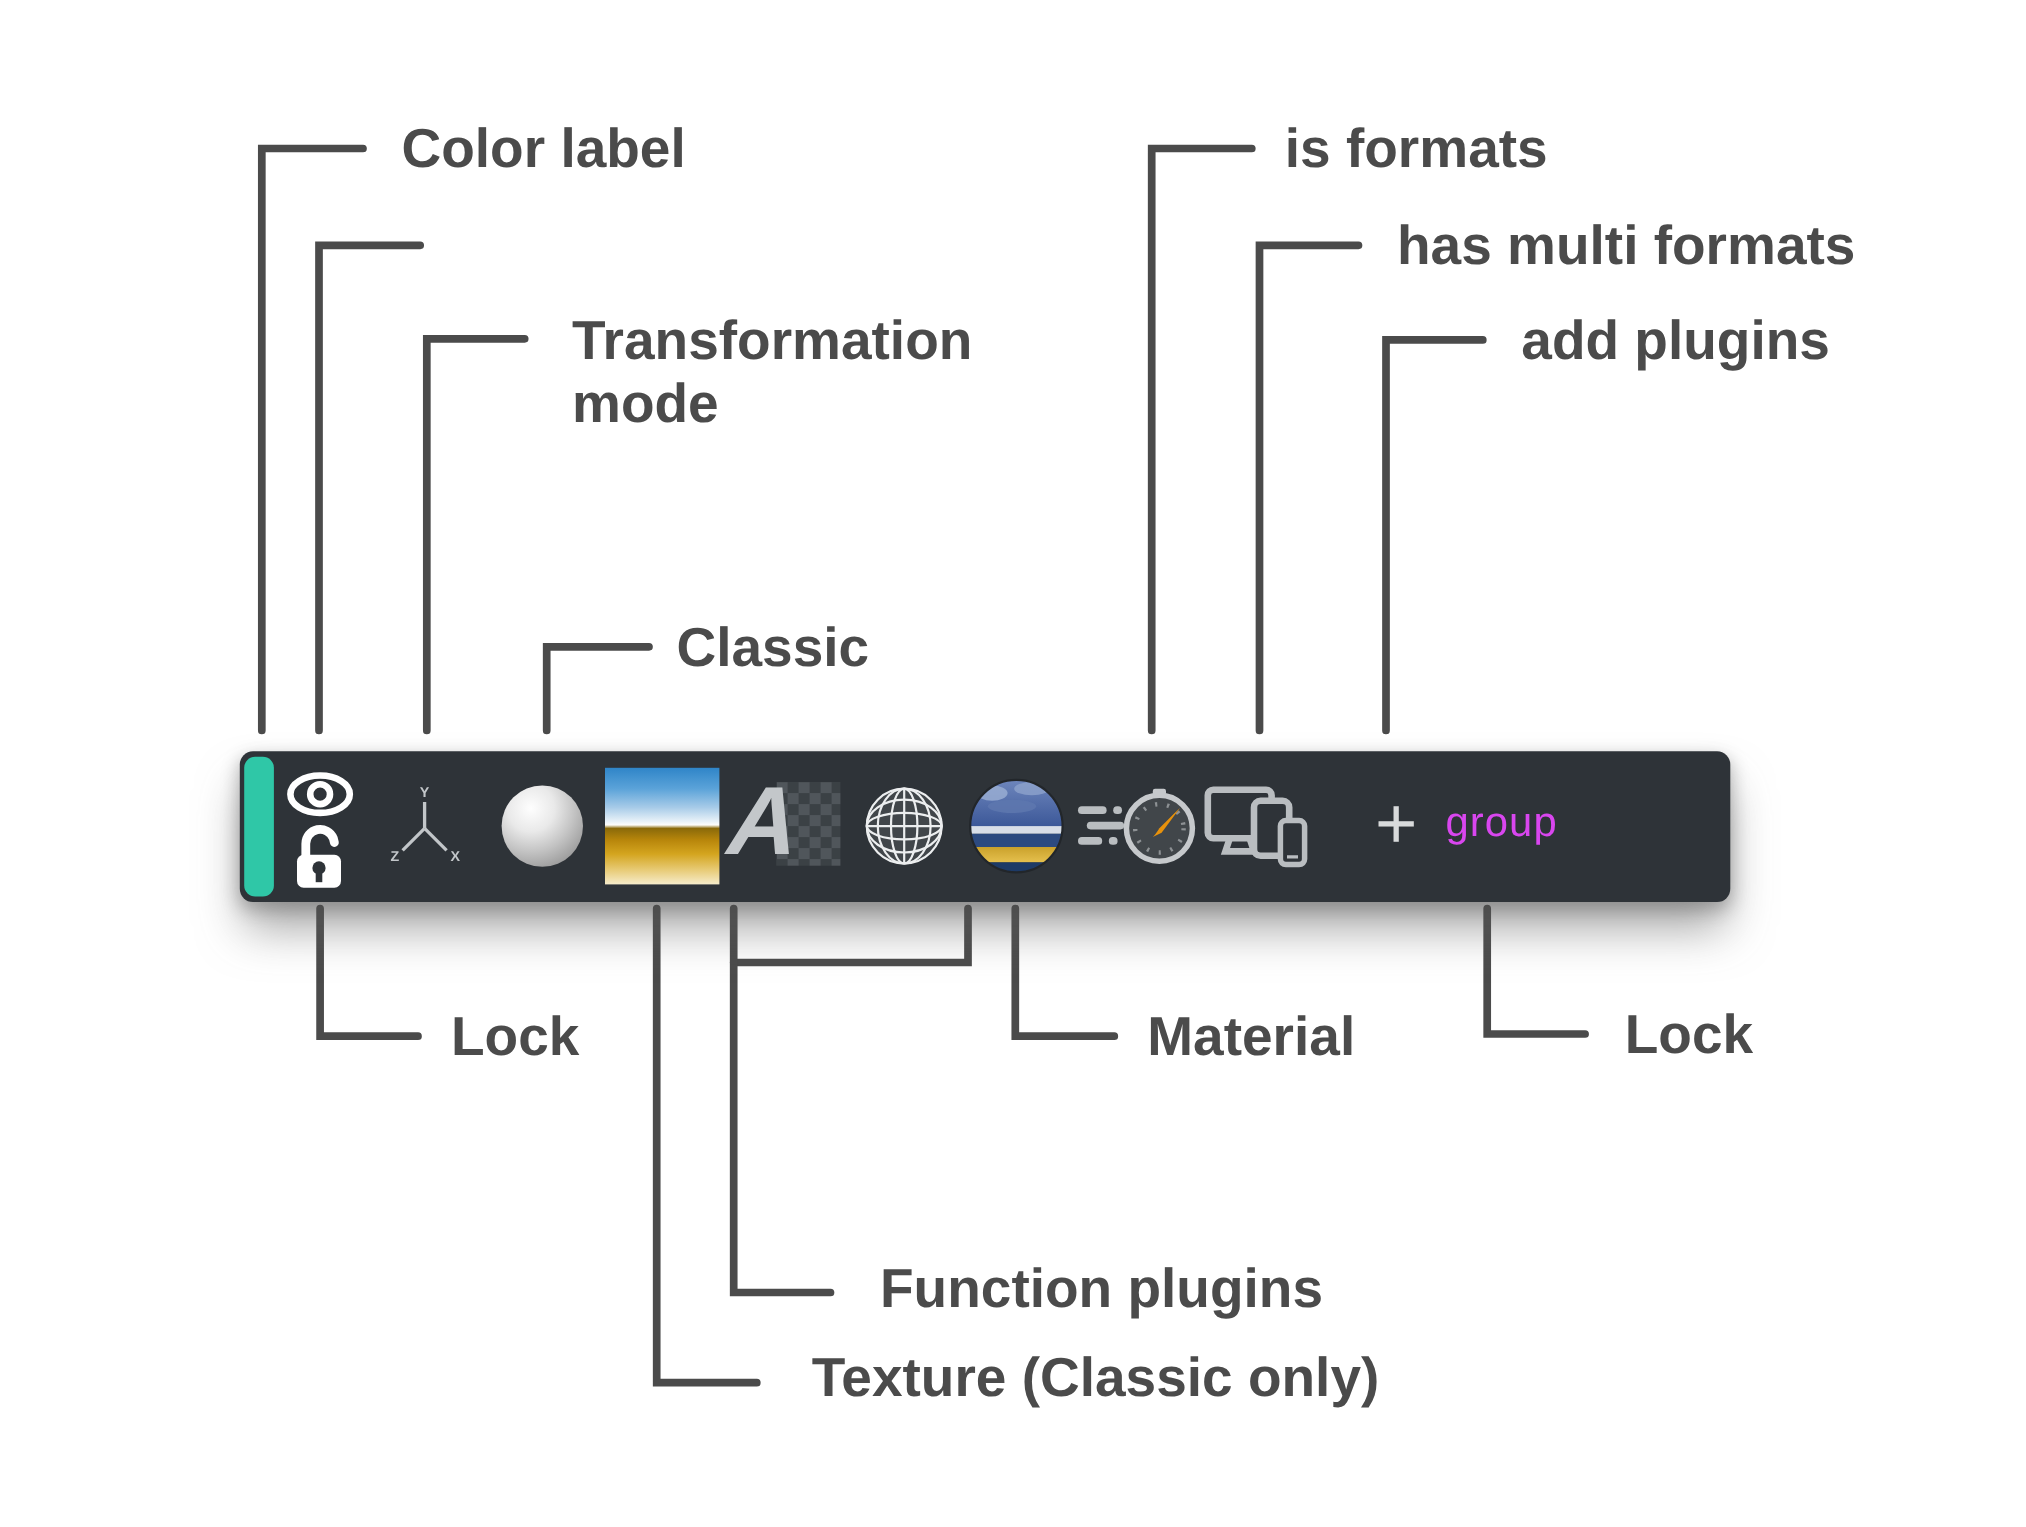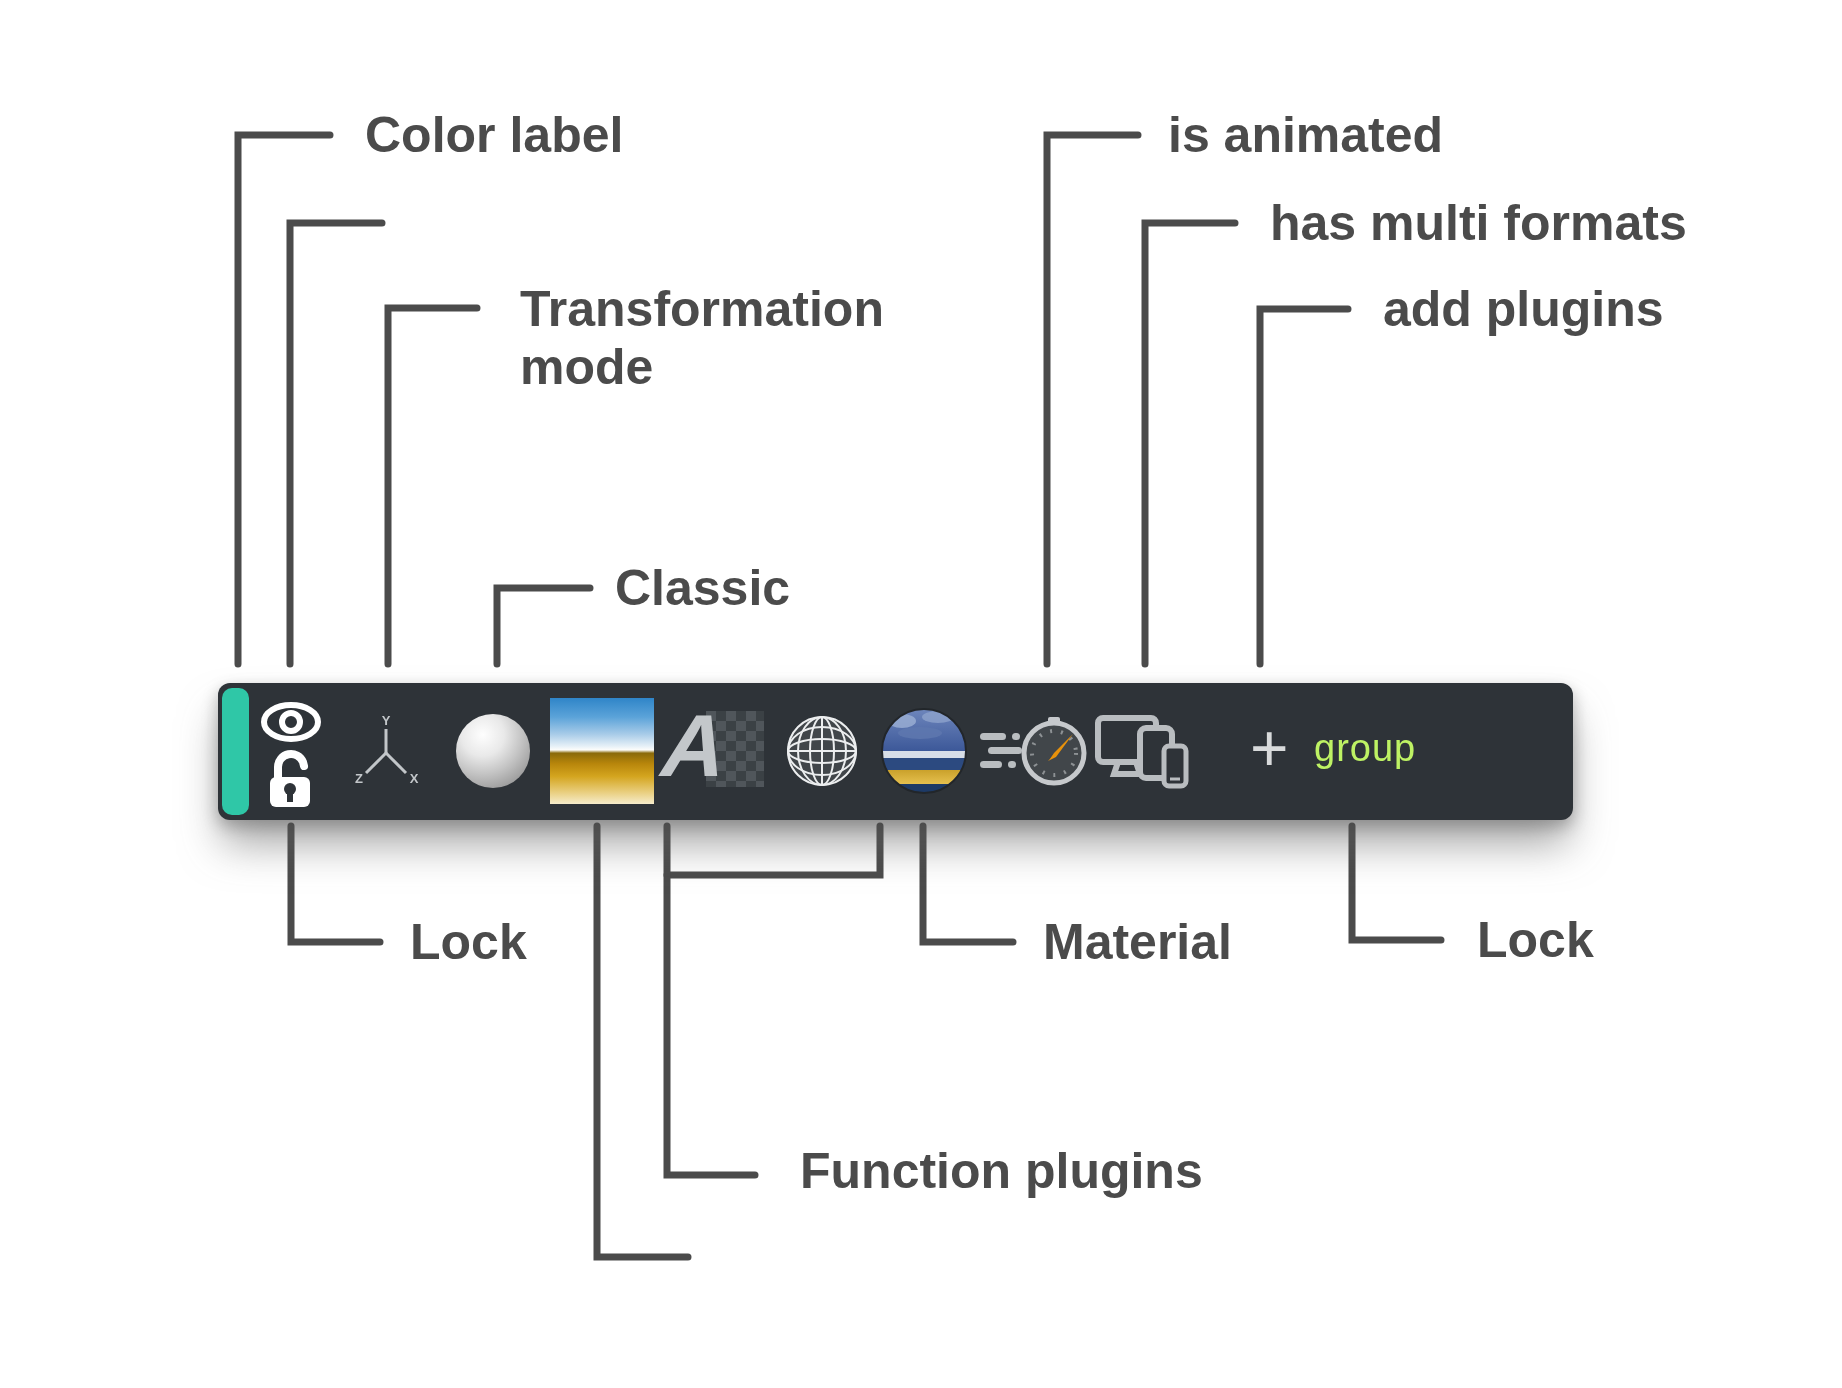--- a/index.html
+++ b/index.html
@@ -46,21 +46,21 @@
     background-size:20px 20px;
   }
   .fnplug .a{
     position:absolute;left:0;top:-8px;font-size:88px;font-weight:700;font-style:italic;
     color:#c3c7ca;transform:skewX(-4deg);
   }
   .plusbtn{
     font-size:66px;font-weight:400;color:#d8dadb;line-height:1;
   }
   .groupname{
-    font-size:38px;color:#bef264;letter-spacing:1px;
+    font-size:38px;color:#d946ef;letter-spacing:1px;
   }
 </style>
 </head>
 <body>
 
 <div class="canvas">
 
   <svg class="lines" viewBox="0 0 1842 1388" fill="none" stroke="#4b4b4b" stroke-width="7" stroke-linecap="round">
     <path d="M330,135 L238,135 L238,664"></path>
     <path d="M382,223 L290,223 L290,664"></path>
@@ -73,24 +73,25 @@
     <path d="M597,826 L597,1257 L688,1257"></path>
     <path d="M880,826 L880,875 L667,875"></path>
     <path d="M667,826 L667,1175 L755,1175"></path>
     <path d="M923,826 L923,942 L1013,942"></path>
     <path d="M1352,826 L1352,940 L1441,940"></path>
   </svg>
 
   <div class="callout" style="left:365px;top:135px">Color label</div>
   <div class="callout wrap" style="left:520px;top:280px">Transformation mode</div>
   <div class="callout" style="left:615px;top:588px">Classic</div>
-  <div class="callout" style="left:1168px;top:135px">is animated</div>
+  <div class="callout" style="left:1168px;top:135px">is formats</div>
   <div class="callout" style="left:1270px;top:223px">has multi formats</div>
   <div class="callout" style="left:1383px;top:309px">add plugins</div>
   <div class="callout" style="left:410px;top:942px">Lock</div>
+  <div class="callout" style="left:738px;top:1252px">Texture (Classic only)</div>
   <div class="callout" style="left:1043px;top:942px">Material</div>
   <div class="callout" style="left:800px;top:1171px">Function plugins</div>
   <div class="callout" style="left:1477px;top:940px">Lock</div>
 
   <div class="toolbar">
 
     <div class="strip"></div>
 
     <div class="icon" style="left:40px;top:16px">
       <svg width="66" height="46" viewBox="0 0 66 46">

